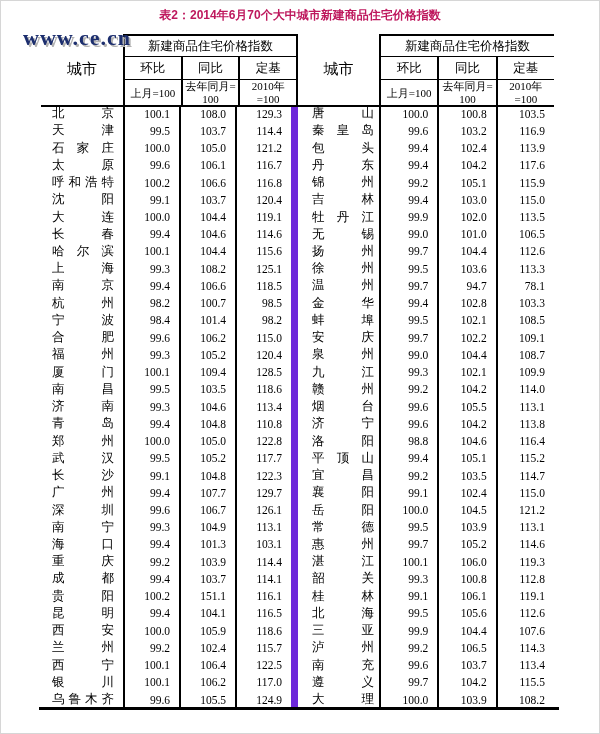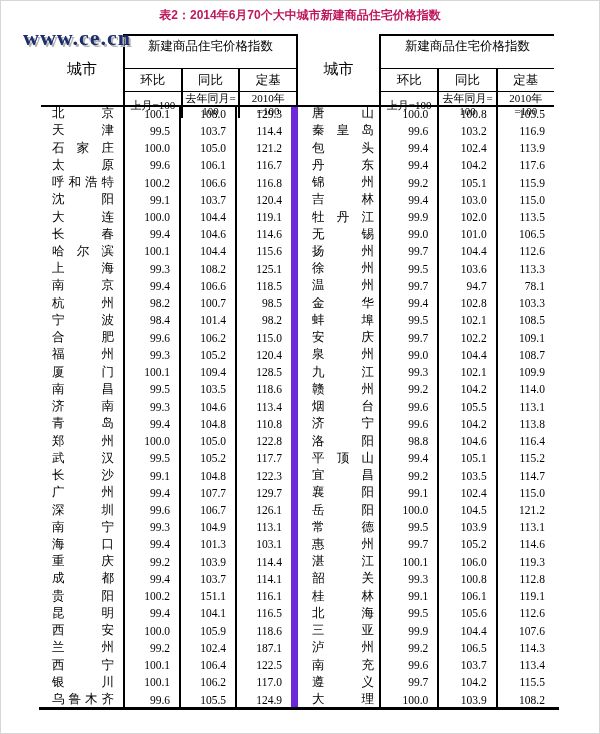--- a/index.html
+++ b/index.html
@@ -42,21 +42,21 @@
   .cityhdr{
     display:flex;align-items:center;justify-content:center;
     font-size:15px;color:#000;
   }
   .valhdr{
     flex:1;box-sizing:border-box;
     border-top:2px solid #000;border-left:2px solid #000;
   }
   .closed .valhdr{border-right:2px solid #000;}
   .group{
-    height:33px;line-height:20px;text-align:center;
+    height:21px;line-height:20px;text-align:center;
     font-size:12.5px;border-bottom:1px solid #000;box-sizing:border-box;
   }
   .labels{display:flex;height:23px;border-bottom:1px solid #000;box-sizing:border-box;}
   .labels .lab{
     flex:1;display:flex;align-items:center;justify-content:center;
     font-size:12.5px;box-sizing:border-box;text-align:center;
   }
   .subs{display:flex;height:26px;box-sizing:border-box;}
   .subs .sub{
     flex:1;display:flex;align-items:center;justify-content:center;
@@ -460,21 +460,21 @@
         </div>
         <div class="row">
           <div class="citycol cityname">
             <span class="just">
               <span>兰</span>
               <span>州</span>
             </span>
           </div>
           <div class="v c1">99.2</div>
           <div class="v c2">102.4</div>
-          <div class="v c3">187.1</div>
+          <div class="v c3">115.7</div>
         </div>
         <div class="row">
           <div class="citycol cityname">
             <span class="just">
               <span>西</span>
               <span>宁</span>
             </span>
           </div>
           <div class="v c1">100.1</div>
           <div class="v c2">106.4</div>

